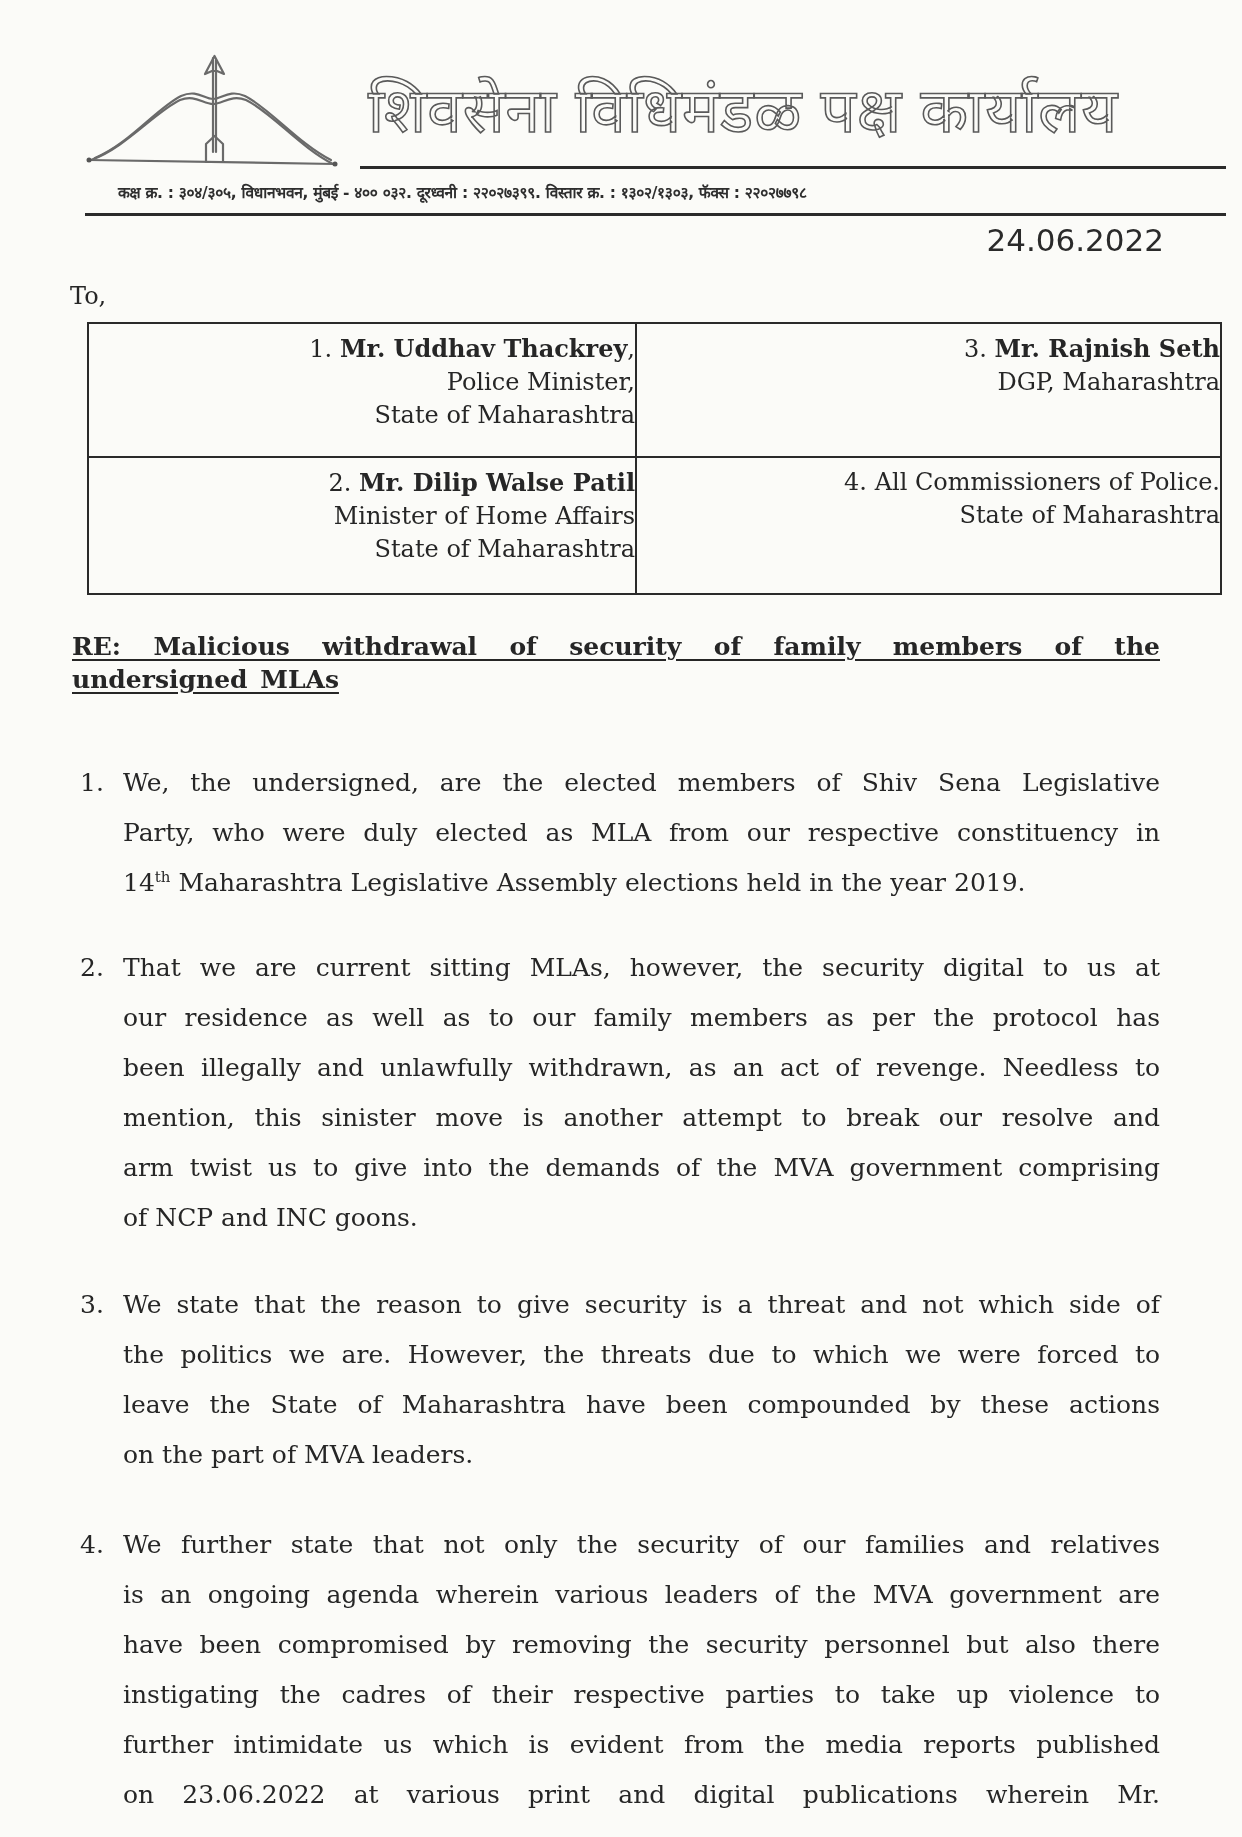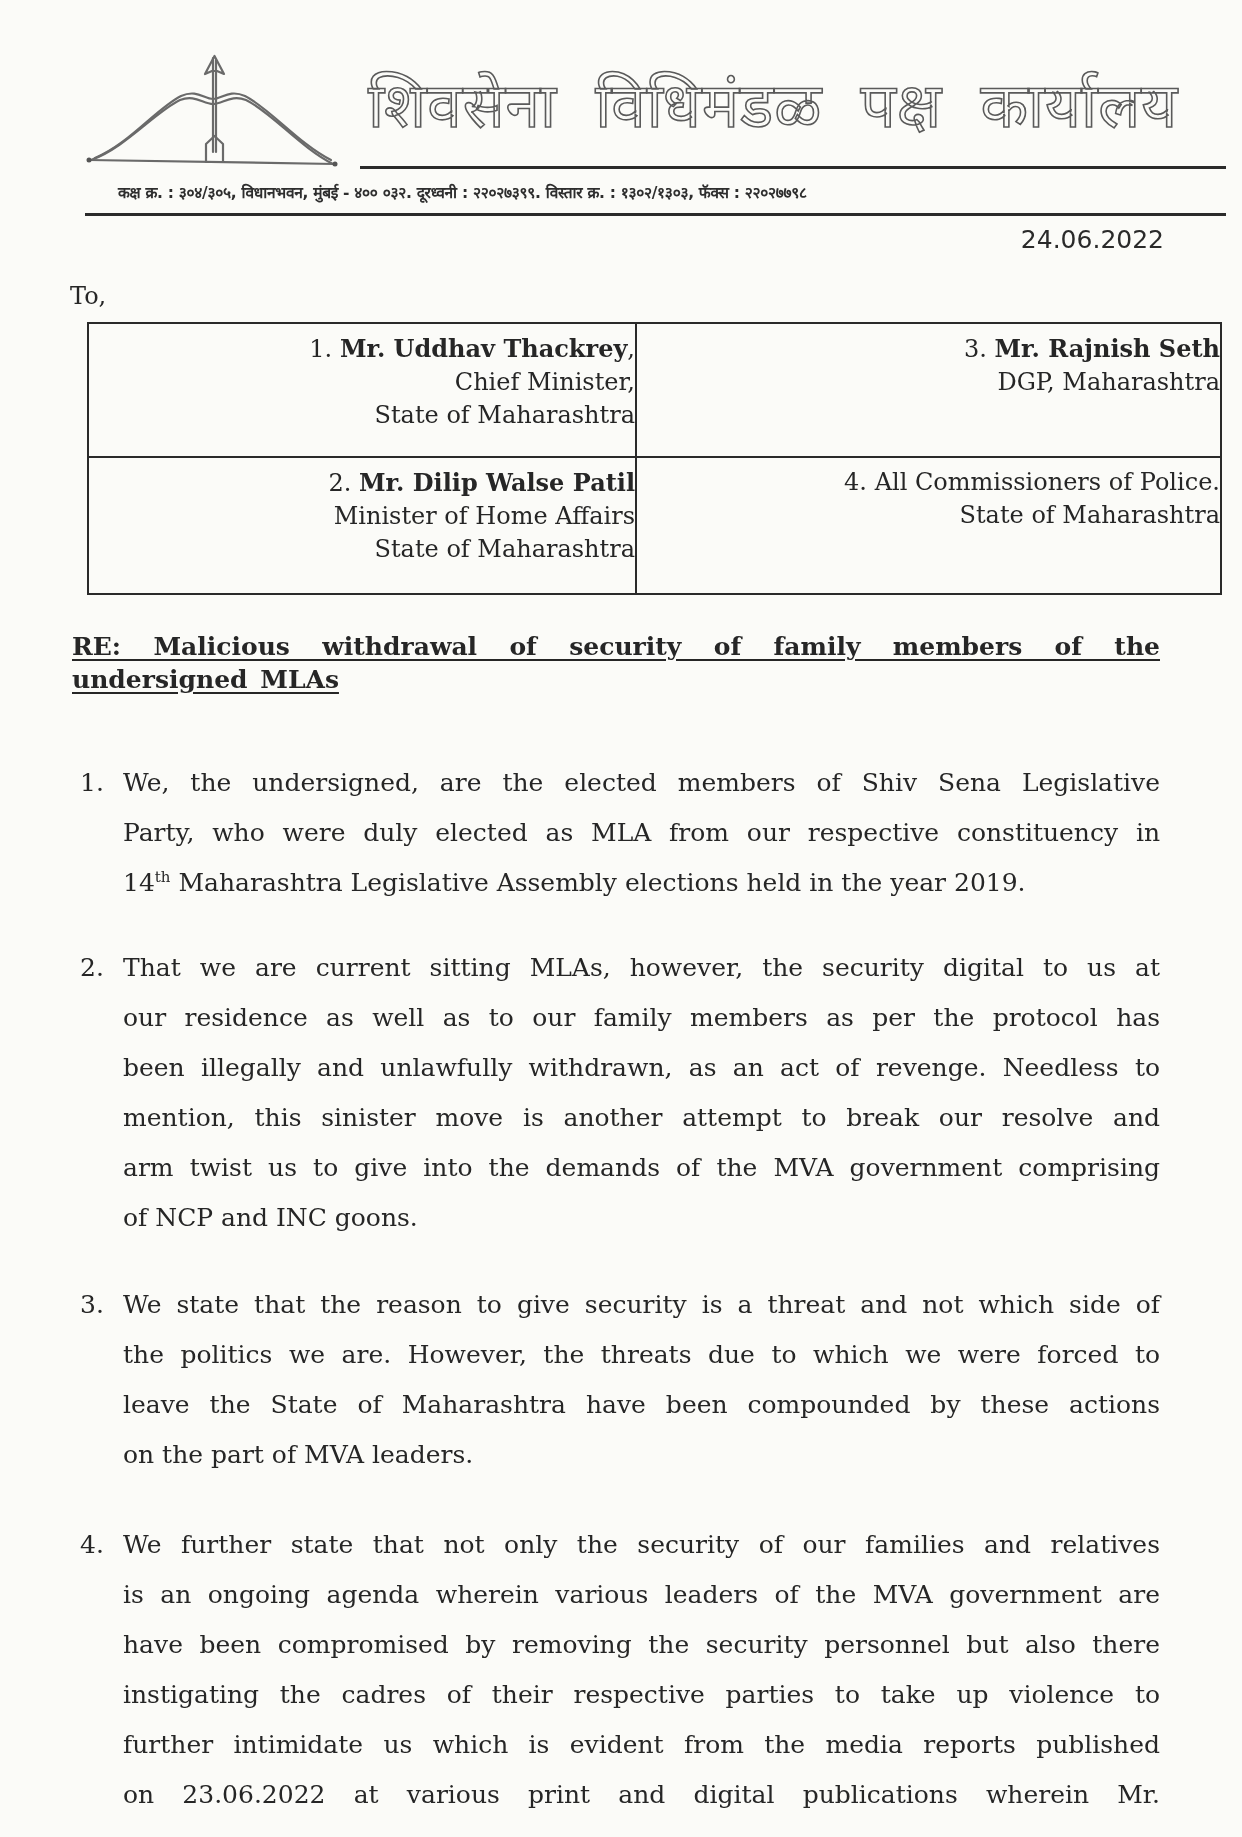--- a/index.html
+++ b/index.html
@@ -8,37 +8,37 @@
     background: #fbfbf8;
     color: #262626;
     font-family: "DejaVu Serif", "Liberation Serif", serif;
     position: relative;
   }
   .abs { position: absolute; }
   
   #logo { left: 85px; top: 52px; width: 254px; height: 116px; }
   #title {
     left: 368px; top: 66px; width: 800px; height: 90px;
-    font-family: Liberation Mono, monospace;
+    font-family: Liberation Sans, sans-serif;
     font-size: 62px; font-weight: 300; line-height: 90px;
     color: transparent;
     -webkit-text-stroke: 1.6px #5a5a5a;
     letter-spacing: 1px; white-space: nowrap;
   }
   #rule-top { left: 360px; top: 166px; width: 866px; height: 3px; background: #2b2b2b; }
   #address {
     left: 118px; top: 178px; width: 1110px; height: 30px;
     font-family: "DejaVu Sans", sans-serif; font-weight: bold;
     font-size: 15.5px; line-height: 30px; white-space: nowrap; color: #2e2e2e;
     letter-spacing: -0.3px;
   }
   #rule-bottom { left: 85px; top: 213px; width: 1141px; height: 3px; background: #2b2b2b; }
   #date {
     right: 78px; top: 222px; font-family: "DejaVu Sans", sans-serif;
-    font-size: 25px; line-height: 36px; color: #2a2a2a;
+    font-size: 31px; line-height: 36px; color: #2a2a2a;
   }
   #to { left: 70px; top: 250px; font-size: 24px; line-height: 36px; margin-top: 28px; }
 
   
   #addr-table {
     left: 87px; top: 322px; width: 1135px; height: 273px;
     border: 2px solid #2a2a2a; box-sizing: border-box;
     display: grid; grid-template-columns: 548px 1fr; grid-template-rows: 134px 1fr;
   }
   .cell {
@@ -99,21 +99,21 @@
 <div id="rule-top" class="abs"></div>
 <div id="address" class="abs">कक्ष क्र. : ३०४/३०५, विधानभवन, मुंबई - ४०० ०३२. दूरध्वनी : २२०२७३९९. विस्तार क्र. : १३०२/१३०३, फॅक्स : २२०२७७९८</div>
 <div id="rule-bottom" class="abs"></div>
 
 <div id="date" class="abs">24.06.2022</div>
 <div id="to" class="abs">To,</div>
 
 <div id="addr-table" class="abs">
   <div class="cell c1 r1">
     <div><span>1.</span> <b>Mr. Uddhav Thackrey</b><span>,</span></div>
-    <div>Chief Minister,</div>
+    <div>Police Minister,</div>
     <div>State of Maharashtra</div>
   </div>
   <div class="cell r1">
     <div><span>3.</span> <b>Mr. Rajnish Seth</b></div>
     <div>DGP, Maharashtra</div>
   </div>
   <div class="cell c1">
     <div><span>2.</span> <b>Mr. Dilip Walse Patil</b></div>
     <div>Minister of Home Affairs</div>
     <div>State of Maharashtra</div>

